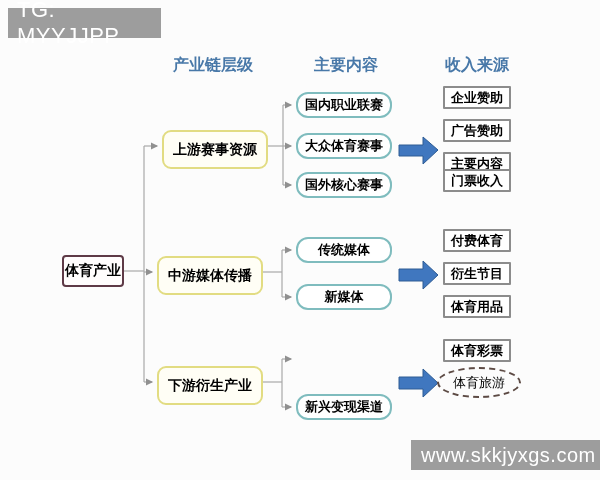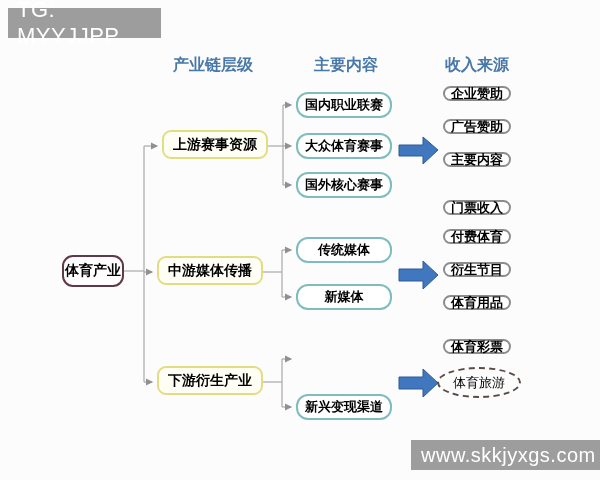--- a/index.html
+++ b/index.html
@@ -30,47 +30,47 @@
   .col-h.c2{left:417px;}
 
   
   .node{
     position:absolute;background:#fff;color:#000;font-weight:bold;
     display:flex;align-items:center;justify-content:center;
     box-sizing:border-box;white-space:nowrap;
   }
   .root{
     left:62px;top:255px;width:62px;height:32px;
-    border:2px solid #5e3a47;border-radius:11px;font-size:14px;
+    border:2px solid #5e3a47;border-radius:4px;font-size:14px;
     background:#fffdfd;
   }
   .lvl{
     border:2px solid #e2dc82;border-radius:9px;font-size:14px;
-    background:#fffef5;width:106px;height:29px;
+    background:#fffef5;width:106px;height:39px;
   }
   .lvl.l0{left:162px;top:130px;}
   .lvl.l1{left:157px;top:256px;}
   .lvl.l2{left:157px;top:366px;}
   .cnt{
     border:2px solid #7fbcbe;border-radius:12px;font-size:13px;
     width:96px;height:26px;
   }
   .cnt.a0{left:296px;top:92px;}
   .cnt.a1{left:296px;top:133px;}
   .cnt.a2{left:296px;top:172px;}
   .cnt.b0{left:296px;top:237px;}
   .cnt.b1{left:296px;top:284px;}
   .cnt.c0{left:296px;top:346px;}
   .cnt.c1{left:296px;top:394px;font-family:Liberation Serif, serif;}
   .inc{
-    border:2px solid #8c8c8c;border-radius:8px;font-size:13px;
-    width:68px;height:15px;left:443px;
+    border:2px solid #8c8c8c;border-radius:1px;font-size:13px;
+    width:68px;height:23px;left:443px;
   }
   .inc.i0{top:86px;}  .inc.i1{top:119px;}  .inc.i2{top:152px;}
-  .inc.i3{top:200px;} .inc.i4{top:229px;}  .inc.i5{top:262px;}
+  .inc.i3{top:169px;} .inc.i4{top:229px;}  .inc.i5{top:262px;}
   .inc.i6{top:295px;} .inc.i7{top:339px;}  .inc.i9{top:402px;}
   .inc-plain{
     position:absolute;left:447px;top:372px;width:64px;height:22px;
     display:flex;align-items:center;justify-content:center;
     font-weight:normal;font-size:13px;color:#000;white-space:nowrap;
   }
   .hl-ellipse{
     position:absolute;left:437px;top:367px;width:84px;height:31px;
     border:2px dashed #5c4a44;border-radius:50%;box-sizing:border-box;
   }

